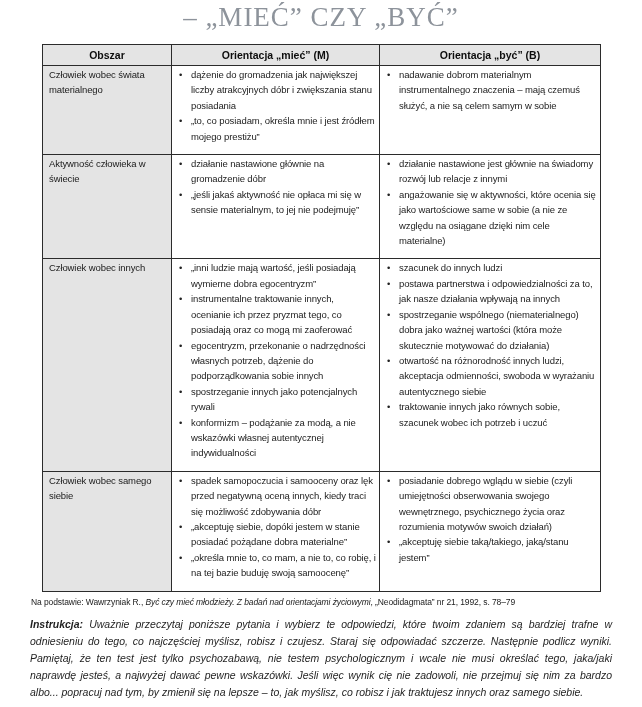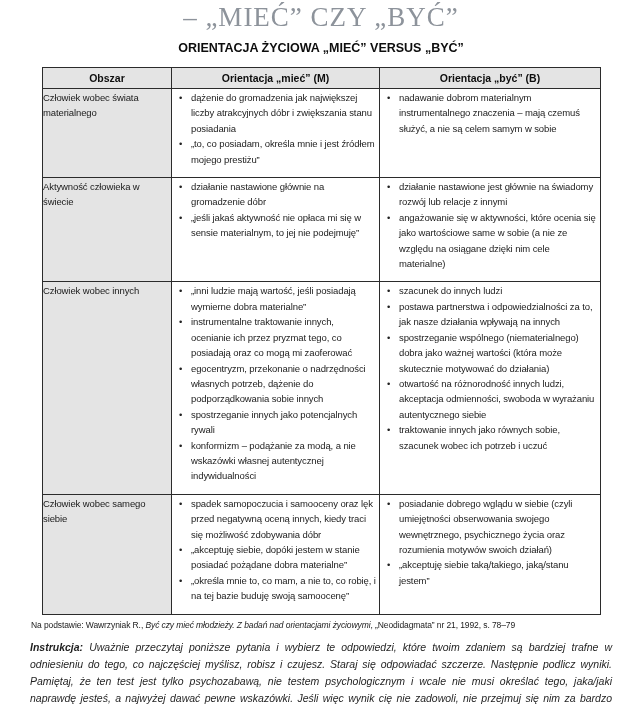--- a/index.html
+++ b/index.html
@@ -27,21 +27,21 @@
   table.orient col.c3 { width: 221px; }
   table.orient th, table.orient td { border: 1px solid #2b2b2b; }
   table.orient th {
     background: #e4e4e4; font-size: 10.5px; font-weight: 700;
     padding: 4px 2px; text-align: center; color: #0d0d0d;
   }
   table.orient td {
     vertical-align: top; font-size: 9.5px; line-height: 15.4px;
     letter-spacing: -0.1px; padding: 1px 3px 10px 4px; color: #222;
   }
-  table.orient td.obszar { background: #e4e4e4; padding: 1px 4px 2px 0; color: #1a1a1a; }
+  table.orient td.obszar { background: #e4e4e4; padding: 1px 4px 2px 6px; color: #1a1a1a; }
   ul.bullets { margin: 0; padding: 0; list-style: none; }
   ul.bullets li { position: relative; padding-left: 15px; margin: 0; }
   ul.bullets li::before { content: "\2022"; position: absolute; left: 3px; top: 0; }
   .footnote {
     margin: 5px 0 0 31px; font-size: 8.5px; color: #222; letter-spacing: -0.1px;
   }
   .footnote i { font-style: italic; }
   .section2-heading {
     margin: 19px 0 0; text-align: center;
     font-size: 12.5px; font-weight: 700; color: #0d0d0d;
@@ -52,21 +52,20 @@
   }
   .instruction .instr-label { font-weight: 700; font-style: italic; }
 </style>
 </head>
 <body>
 
 <div class="page">
 
   <h1 class="doc-title">– „MIEĆ” CZY „BYĆ”</h1>
 
-  <h2 class="doc-subtitle">ORIENTACJA ŻYCIOWA „MIEĆ” VERSUS „BYĆ”</h2>
 
   <table class="orient">
     <colgroup>
         <col class="c1">
         <col class="c2">
         <col class="c3">
       </colgroup>
     <thead>
       <tr>
         <th>Obszar</th>
@@ -101,21 +100,21 @@
             <ul class="bullets">
               <li>działanie nastawione jest głównie na świadomy rozwój lub relacje z innymi</li>
               <li>angażowanie się w aktywności, które ocenia się jako wartościowe same w sobie (a nie ze względu na osiągane dzięki nim cele materialne)</li>
             </ul>
           </td>
         </tr>
         <tr>
           <td class="obszar">Człowiek wobec innych</td>
           <td>
             <ul class="bullets">
-              <li>„inni ludzie mają wartość, jeśli posiadają wymierne dobra materialne”</li>
+              <li>„inni ludzie mają wartość, jeśli posiadają wymierne dobra egocentryzm”</li>
               <li>instrumentalne traktowanie innych, ocenianie ich przez pryzmat tego, co posiadają oraz co mogą mi zaoferować</li>
               <li>egocentryzm, przekonanie o nadrzędności własnych potrzeb, dążenie do podporządkowania sobie innych</li>
               <li>spostrzeganie innych jako potencjalnych rywali</li>
               <li>konformizm – podążanie za modą, a nie wskazówki własnej autentycznej indywidualności</li>
             </ul>
           </td>
           <td>
             <ul class="bullets">
               <li>szacunek do innych ludzi</li>
               <li>postawa partnerstwa i odpowiedzialności za to, jak nasze działania wpływają na innych</li>

